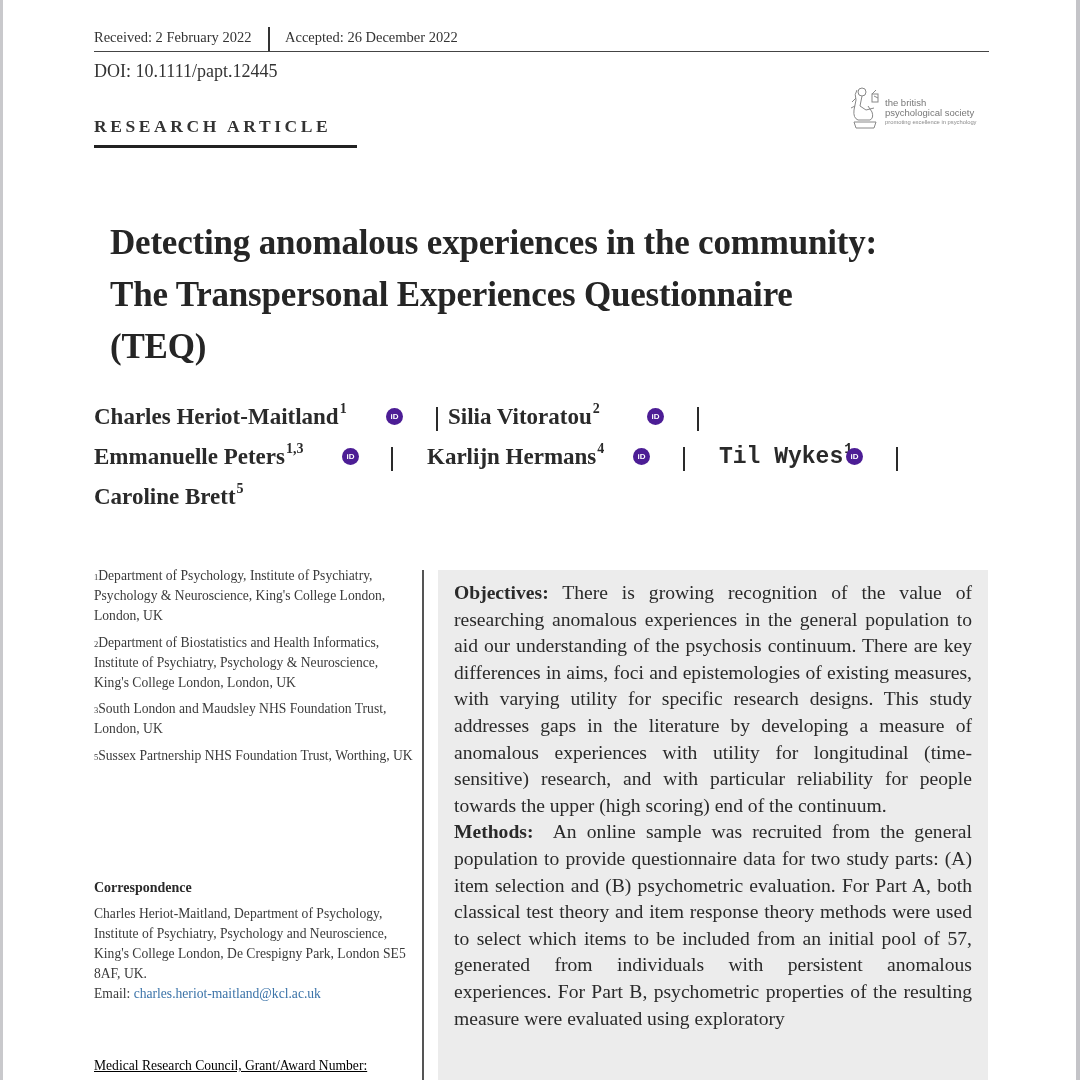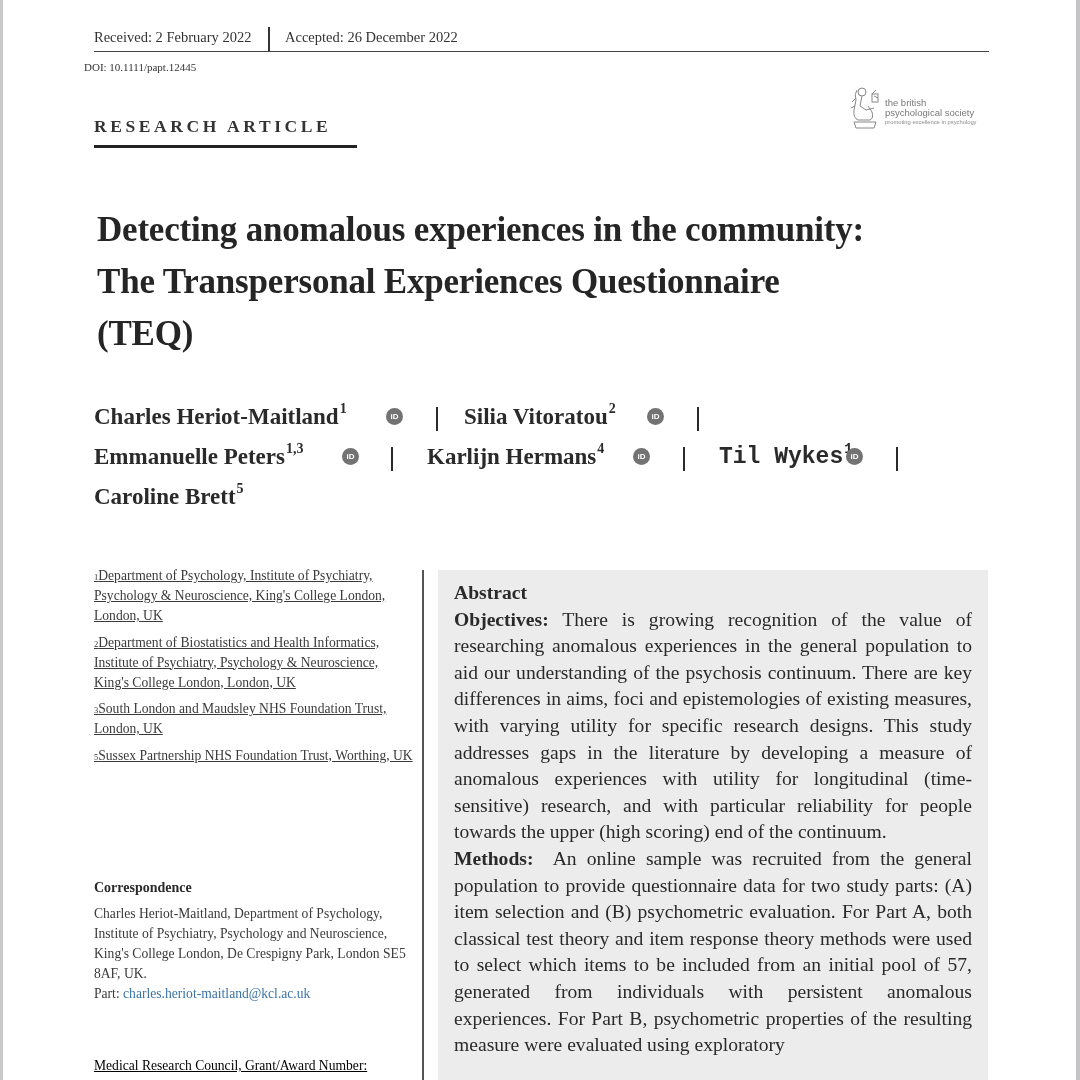--- a/index.html
+++ b/index.html
@@ -8,42 +8,42 @@
     background:#ffffff; color:#2a2a2a;
     font-family:"Liberation Serif","DejaVu Serif",serif;
   }
   .edge-left { position:absolute; left:0; top:0; width:3px; height:1080px; background:#c9c9cc; }
   .edge-right { position:absolute; right:0; top:0; width:4px; height:1080px; background:#c4c4c8; }
 
   .header-row { position:absolute; left:94px; top:27px; width:895px; height:24px; border-bottom:1.5px solid #444; font-size:14.5px; color:#333; }
   .header-row .received { position:absolute; left:0; top:2px; }
   .header-row .sep { position:absolute; left:174px; top:0; width:1.5px; height:24px; background:#333; }
   .header-row .accepted { position:absolute; left:191px; top:2px; }
-  .doi { position:absolute; left:84px; top:61px; font-size:11px; color:#333; }
+  .doi { position:absolute; left:94px; top:61px; font-size:18px; color:#333; }
 
   .article-type { position:absolute; left:94px; top:116px; font-size:17.5px; font-weight:bold; letter-spacing:3.6px; color:#333; }
   .article-type-rule { position:absolute; left:94px; top:145px; width:263px; height:2.5px; background:#222; }
 
   .logo { position:absolute; left:848px; top:84px; width:145px; height:48px; }
   .logo .fig { position:absolute; left:0; top:0; width:34px; height:46px; }
   .logo .l1 { position:absolute; left:37px; top:14px; font-family:"Liberation Sans",sans-serif; font-size:9.5px; color:#777; line-height:10px; }
   .logo .l2 { position:absolute; left:37px; top:24px; font-family:"Liberation Sans",sans-serif; font-size:9.5px; color:#777; line-height:10px; }
   .logo .l3 { position:absolute; left:37px; top:35px; font-family:"Liberation Sans",sans-serif; font-size:5.8px; color:#8a8a8a; line-height:7px; }
 
   .title { position:absolute; left:94px; top:201px; width:920px; font-size:35px; font-weight:bold; line-height:52px; color:#252525; letter-spacing:-0.2px; }
   .title div { white-space:nowrap; }
 
   .authors { position:absolute; left:94px; top:400px; font-size:23px; font-weight:bold; color:#2a2a2a; }
   .author { position:absolute; white-space:nowrap; }
   .author sup { font-size:14px; vertical-align:top; position:relative; top:-3px; margin-left:1px; }
-  .orcid { position:absolute; width:17px; height:17px; border-radius:50%; background:#737373; color:#fff; font-family:"Liberation Sans",sans-serif; font-size:8px; font-weight:bold; text-align:center; line-height:17px; }
+  .orcid { position:absolute; width:17px; height:17px; border-radius:50%; background:#4c1d95; color:#fff; font-family:"Liberation Sans",sans-serif; font-size:8px; font-weight:bold; text-align:center; line-height:17px; }
   .bar { position:absolute; width:2px; height:24px; background:#2a2a2a; }
 
   .aff-col { position:absolute; left:94px; top:566px; width:320px; font-size:13.6px; line-height:20px; color:#3a3a3a; }
-  .aff { margin-bottom:6.5px;text-decoration:underline; }
+  .aff { margin-bottom:6.5px; }
   .aff sup { font-size:8.5px; vertical-align:top; position:relative; top:1px; }
   .col-rule { position:absolute; left:422px; top:570px; width:1.5px; height:510px; background:#555; }
 
   .corr-h { position:absolute; left:94px; top:880px; font-size:14px; font-weight:bold; color:#2a2a2a; }
   .corr-body { position:absolute; left:94px; top:904px; width:330px; font-size:13.6px; line-height:20px; color:#3a3a3a; }
   .corr-body a { color:#3b73a8; text-decoration:none; }
   .fund-h { position:absolute; left:94px; top:1088px; font-size:14px; font-weight:bold; color:#2a2a2a;margin-left:44px; }
   .fund-body { position:absolute; left:94px; top:1058px; font-size:13.6px; color:#000000; white-space:nowrap;text-decoration:underline; }
 
   .abstract-box { position:absolute; left:438px; top:570px; width:550px; height:520px; background:#ececec; }
@@ -78,32 +78,32 @@
       <rect x="24" y="10" width="6" height="8"></rect>
       <path d="M6 38 L28 38 L26 44 L8 44 Z"></path>
       <path d="M4 18 L8 14 M3 24 L7 22"></path>
     </g>
   </svg>
   <div class="l1">the british</div>
   <div class="l2">psychological society</div>
   <div class="l3">promoting excellence in psychology</div>
 </div>
 
-<h1 class="title" style="margin:3px;">
+<h1 class="title" style="margin:16px;">
   <div>Detecting anomalous experiences in the community:</div>
   <div>The Transpersonal Experiences Questionnaire</div>
   <div>(TEQ)</div>
 </h1>
 
 <div class="authors">
 
   <span class="author" style="left:0;top:4px;"><span>Charles Heriot-Maitland</span><sup>1</sup></span>
   <span class="orcid" style="left:292px;top:8px;">iD</span>
   <span class="bar" style="left:342px;top:7px;"></span>
-  <span class="author" style="left:370px;top:4px;"><span>Silia Vitoratou</span><sup>2</sup></span>
+  <span class="author" style="left:354px;top:4px;"><span>Silia Vitoratou</span><sup>2</sup></span>
   <span class="orcid" style="left:553px;top:8px;">iD</span>
   <span class="bar" style="left:603px;top:7px;"></span>
 
   <span class="author" style="left:0;top:44px;"><span>Emmanuelle Peters</span><sup>1,3</sup></span>
   <span class="orcid" style="left:248px;top:48px;">iD</span>
   <span class="bar" style="left:297px;top:47px;"></span>
   <span class="author" style="left:333px;top:44px;"><span>Karlijn Hermans</span><sup>4</sup></span>
   <span class="orcid" style="left:539px;top:48px;">iD</span>
   <span class="bar" style="left:589px;top:47px;"></span>
   <span class="author" style="left:625px;top:44px;font-family:Liberation Mono, monospace;"><span>Til Wykes</span><sup>1</sup></span>
@@ -118,25 +118,24 @@
   <div class="aff"><sup>2</sup><span>Department of Biostatistics and Health Informatics, Institute of Psychiatry, Psychology &amp; Neuroscience, King's College London, London, UK</span></div>
   <div class="aff"><sup>3</sup><span>South London and Maudsley NHS Foundation Trust, London, UK</span></div>
   <div class="aff"><sup>5</sup><span>Sussex Partnership NHS Foundation Trust, Worthing, UK</span></div>
 </div>
 
 <div class="col-rule"></div>
 
 <div class="corr-h">Correspondence</div>
 <div class="corr-body">
   <span>Charles Heriot-Maitland, Department of Psychology, Institute of Psychiatry, Psychology and Neuroscience, King's College London, De Crespigny Park, London SE5 8AF, UK.</span><br>
-  <span>Part: </span><a>charles.heriot-maitland@kcl.ac.uk</a>
+  <span>Email: </span><a>charles.heriot-maitland@kcl.ac.uk</a>
 </div>
 
 <div class="fund-h">Funding information</div>
 <div class="fund-body">Medical Research Council, Grant/Award Number:</div>
 
 <div class="abstract-box">
   <div class="abstract-inner">
-    <span class="h">Abstract</span>
     <p><span class="lbl">Objectives:</span> <span>There is growing recognition of the value of researching anomalous experiences in the general population to aid our understanding of the psychosis continuum. There are key differences in aims, foci and epistemologies of existing measures, with varying utility for specific research designs. This study addresses gaps in the literature by developing a measure of anomalous experiences with utility for longitudinal (time-sensitive) research, and with particular reliability for people towards the upper (high scoring) end of the continuum.</span></p>
     <p><span class="lbl">Methods:</span>&nbsp; <span>An online sample was recruited from the general population to provide questionnaire data for two study parts: (A) item selection and (B) psychometric evaluation. For Part A, both classical test theory and item response theory methods were used to select which items to be included from an initial pool of 57, generated from individuals with persistent anomalous experiences. For Part B, psychometric properties of the resulting measure were evaluated using exploratory</span></p>
   </div>
 </div>
 
 </body></html>

